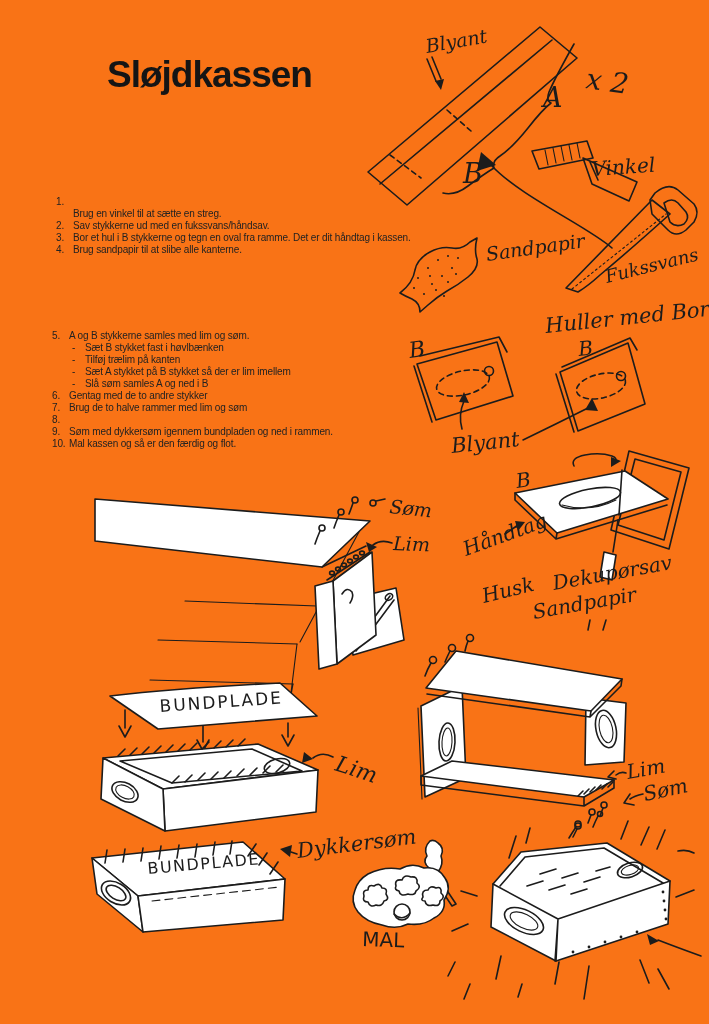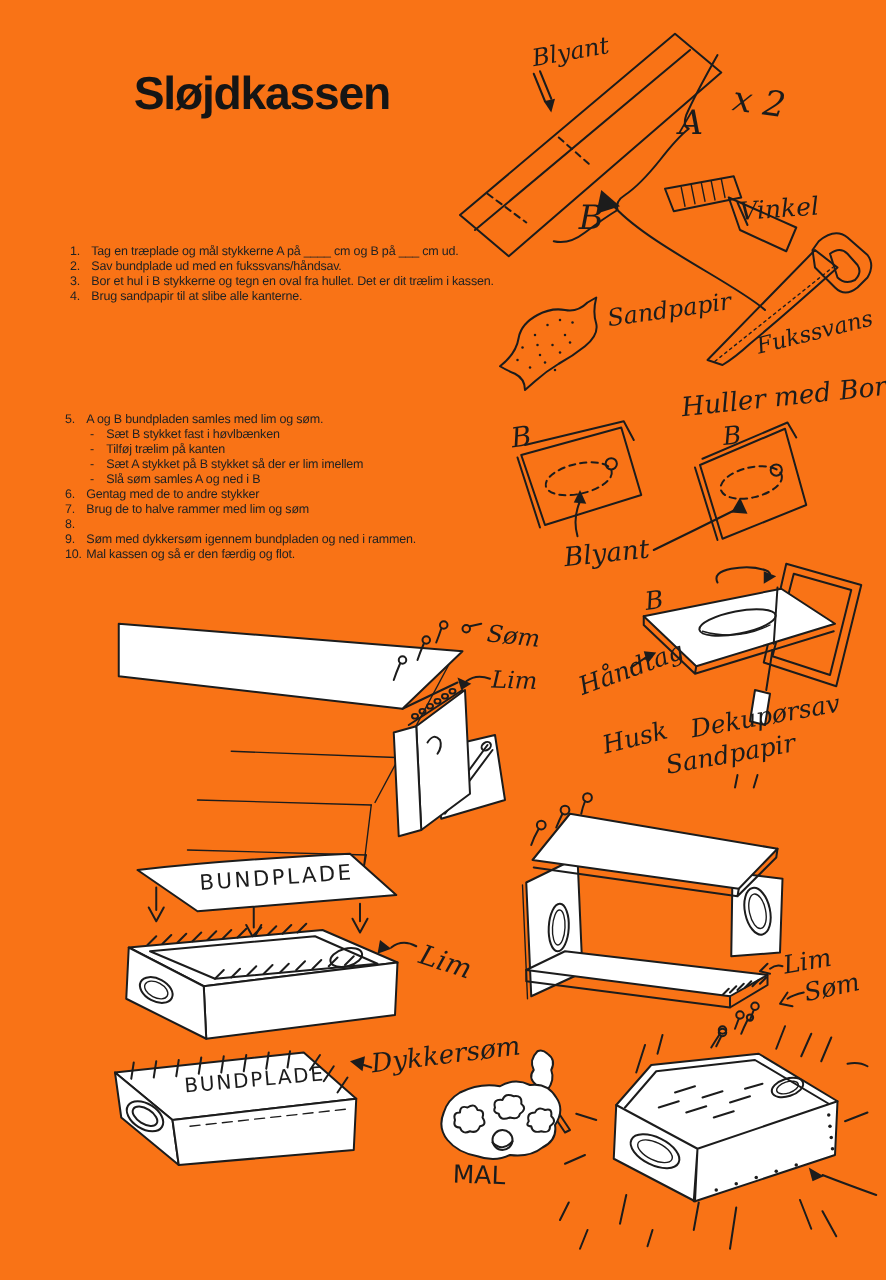--- a/index.html
+++ b/index.html
@@ -24,40 +24,43 @@
 </head>
 <body>
 
 <div id="page">
 
   <div class="title">Sløjdkassen</div>
 
   <div id="list-a" class="ilist">
     <div class="row">
         <span class="num">1.</span>
-        <span class="txt">Tag en træplade og mål stykkerne A på ____ cm og B på ___ cm ud.</span>
+      </div>
+    <div class="row">
+        <span class="num"></span>
+        <span class="txt">Brug en vinkel til at sætte en streg.</span>
       </div>
     <div class="row">
         <span class="num">2.</span>
-        <span class="txt">Sav bundplade ud med en fukssvans/håndsav.</span>
+        <span class="txt">Sav stykkerne ud med en fukssvans/håndsav.</span>
       </div>
     <div class="row">
         <span class="num">3.</span>
-        <span class="txt">Bor et hul i B stykkerne og tegn en oval fra hullet. Det er dit trælim i kassen.</span>
+        <span class="txt">Bor et hul i B stykkerne og tegn en oval fra ramme. Det er dit håndtag i kassen.</span>
       </div>
     <div class="row">
         <span class="num">4.</span>
         <span class="txt">Brug sandpapir til at slibe alle kanterne.</span>
       </div>
   </div>
 
   <div id="list-b" class="ilist">
     <div class="row">
         <span class="num">5.</span>
-        <span class="txt">A og B bundpladen samles med lim og søm.</span>
+        <span class="txt">A og B stykkerne samles med lim og søm.</span>
       </div>
     <div class="row">
         <span class="num"></span>
         <span class="dash">-</span>
         <span class="txt">Sæt B stykket fast i høvlbænken</span>
       </div>
     <div class="row">
         <span class="num"></span>
         <span class="dash">-</span>
         <span class="txt">Tilføj trælim på kanten</span>

